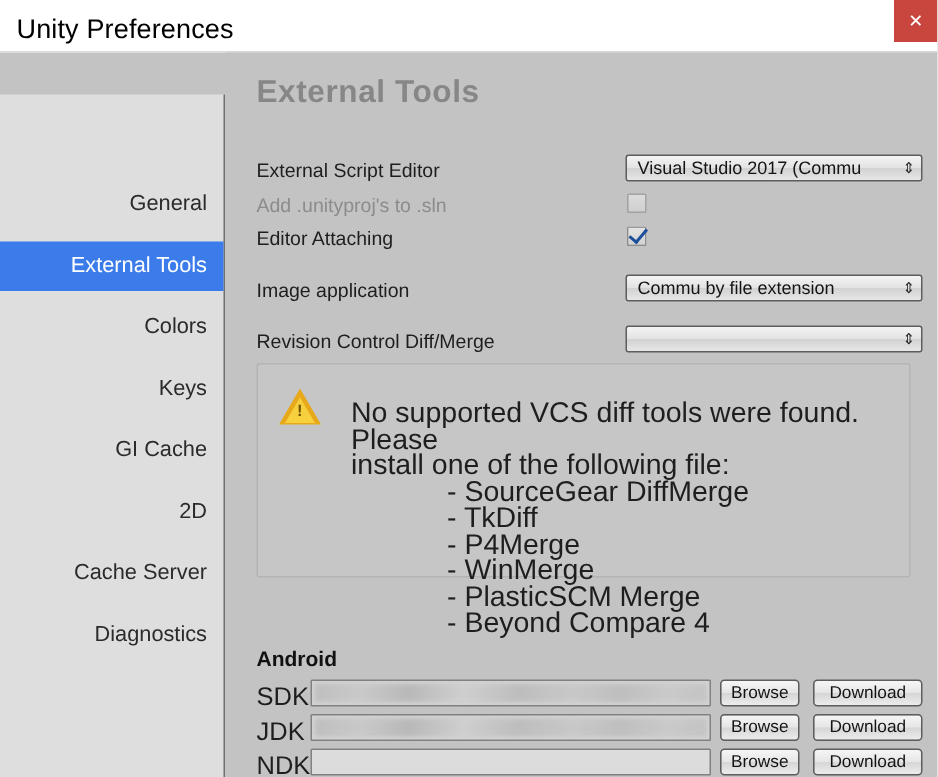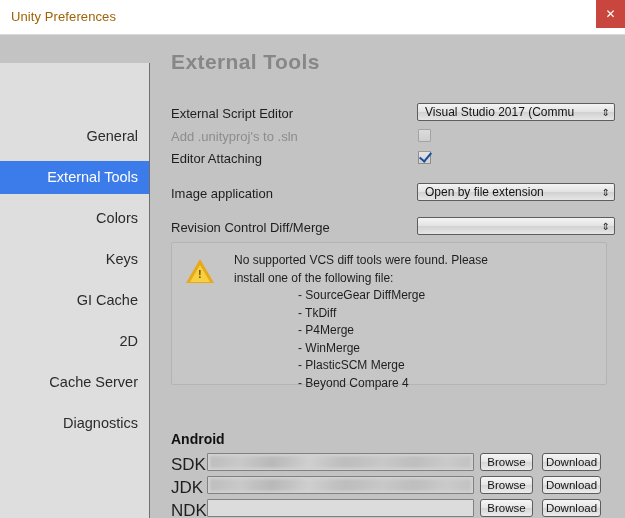--- a/index.html
+++ b/index.html
@@ -23,22 +23,22 @@
     position: absolute;
     left: 0; top: 0;
     width: 625px; height: 35px;
     background: #ffffff;
     border-bottom: 1px solid #d9d9d9;
     box-sizing: border-box;
   }
   #title-text {
     position: absolute;
     left: 11px; top: 9px;
-    font-size: 13px;
-    color: #a16207;
+    font-size: 18px;
+    color: #000000;
     letter-spacing: .1px;
     white-space: nowrap;
   }
   #close-button {
     position: absolute;
     right: 0; top: 0;
     width: 29px; height: 28px;
     background: #c9463f;
     color: #ffffff;
     font-size: 12px;
@@ -188,23 +188,23 @@
     position: absolute;
     left: 26px; top: 26px;
     font-size: 11px;
     font-weight: bold;
     color: #6e5200;
     z-index: 3;
     line-height: 11px;
   }
   #warning-text {
     position: absolute;
-    left: 62px; top: 9px;
+    left: 62px; top: 24px;
     width: 364px;
-    font-size: 12px;
+    font-size: 19px;
     color: #1e1e1e;
     line-height: 17.5px;
   }
   #warning-list {
     margin: 0;
     padding: 0;
     list-style: none;
   }
   #warning-list li {
     padding-left: 64px;
@@ -255,21 +255,21 @@
     border-radius: 3px;
     background: linear-gradient(to bottom, #f6f6f6 0%, #e6e6e6 48%, #d6d6d6 52%, #ececec 100%);
     font-size: 11.5px;
     color: #141414;
     line-height: 16px;
     text-align: center;
     cursor: pointer;
     white-space: nowrap;
   }
   .btn-browse { left: 329px; width: 53px; }
-  .btn-download { left: 391px; width: 59px; }
+  .btn-download { left: 391px; width: 73px; }
 </style>
 </head>
 <body>
 
 <div id="window">
 
   <div id="titlebar">
     <div id="title-text">Unity Preferences</div>
     <div id="close-button">✕</div>
   </div>
@@ -298,21 +298,21 @@
       </div>
 
       <div class="row-label disabled" style="left:20px; top:94px">Add .unityproj's to .sln</div>
       <div class="checkbox disabled" style="left:267px; top:94px"></div>
 
       <div class="row-label" style="left:20px; top:116px">Editor Attaching</div>
       <div class="checkbox checked" style="left:267px; top:116px"></div>
 
       <div class="row-label" style="left:20px; top:151px">Image application</div>
       <div class="dropdown" style="left:266px; top:148px; width:198px">
-        <span>Open by file extension</span>
+        <span>Commu by file extension</span>
         <span class="arrows">⇕</span>
       </div>
 
       <div class="row-label" style="left:20px; top:185px">Revision Control Diff/Merge</div>
       <div class="dropdown" style="left:266px; top:182px; width:198px">
         <span></span>
         <span class="arrows">⇕</span>
       </div>
 
       <div id="warning-box">

